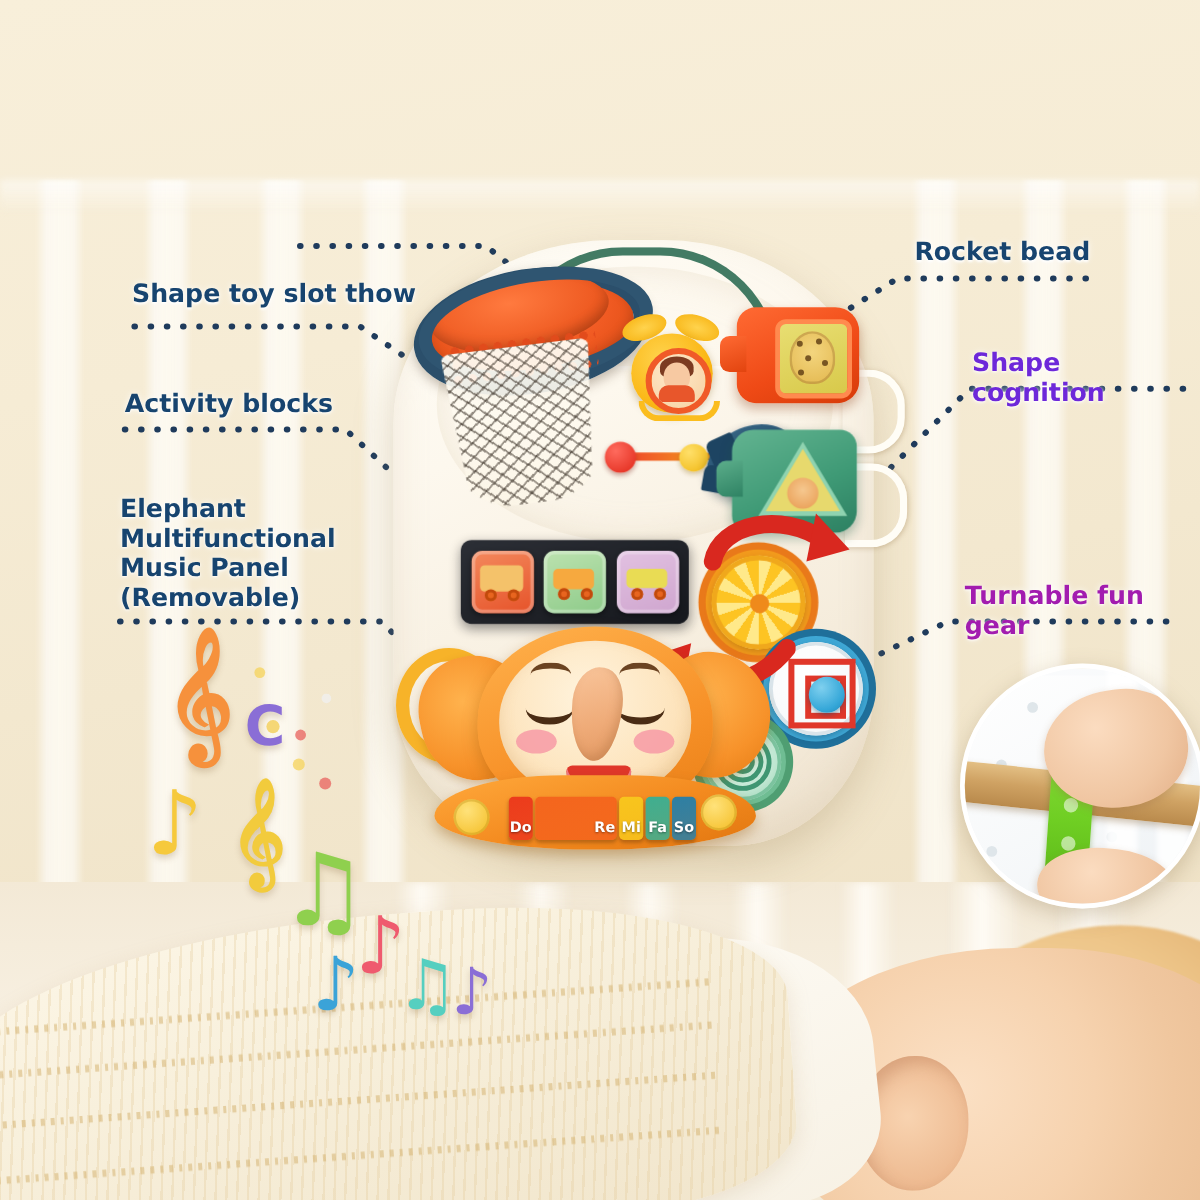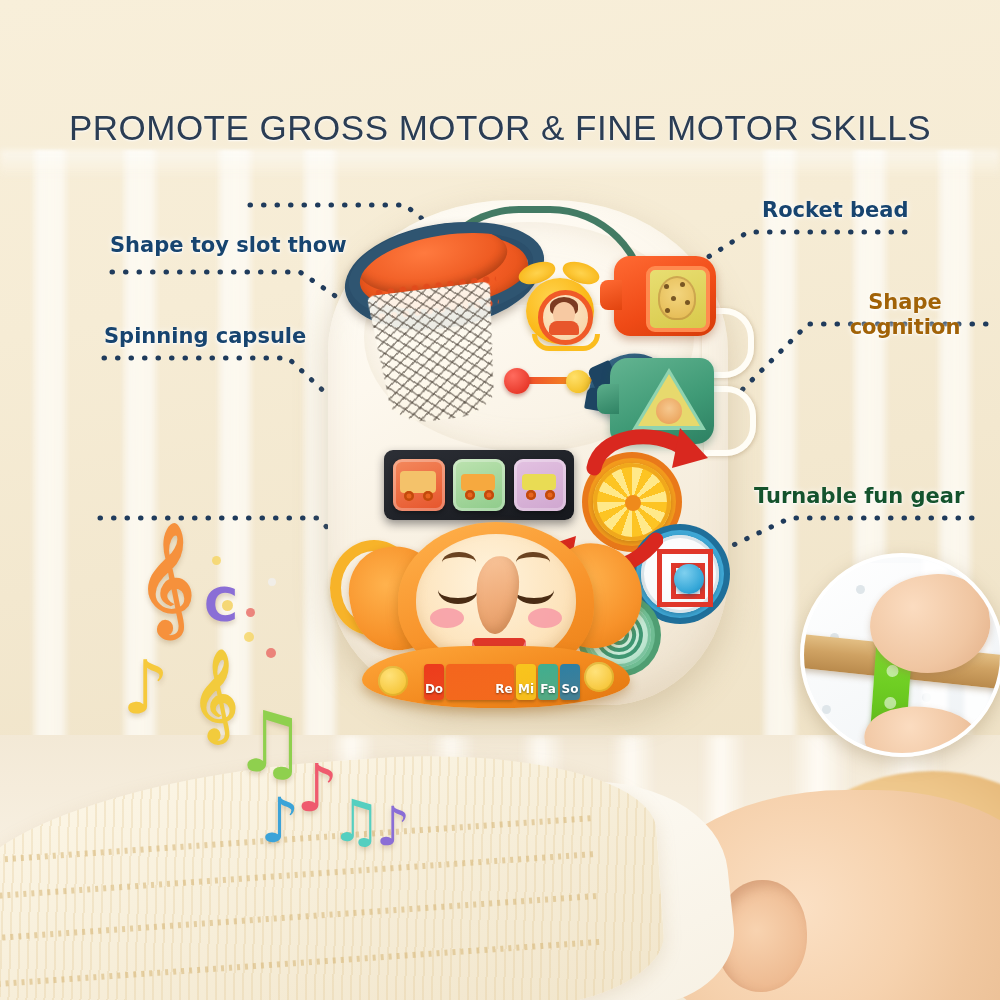--- a/index.html
+++ b/index.html
@@ -505,21 +505,20 @@
     <div class="baby-arm"></div>
 
     <div class="blanket">
       <div class="blanket-line" style="top:72px"></div>
       <div class="blanket-line" style="top:108px"></div>
       <div class="blanket-line" style="top:150px"></div>
       <div class="blanket-line" style="top:196px"></div>
     </div>
   </div>
 
-  <div class="subtitle" style="color: rgb(43, 61, 84);">PROMOTE GROSS MOTOR &amp; FINE MOTOR SKILLS</div>
 
   <svg id="leaders">
     <g stroke="#1f3b5c" stroke-width="5" stroke-linecap="round" fill="none" stroke-dasharray="0.5 13">
 
       <path d="M250,205 L405,205 L455,245"></path>
 
       <path d="M112,272 L300,272 L415,350"></path>
 
       <path d="M104,358 L288,358 L400,462"></path>
 
@@ -527,25 +526,29 @@
 
       <path d="M905,232 L748,232 L600,325"></path>
 
       <path d="M986,324 L808,324 L742,390"></path>
 
       <path d="M972,518 L790,518 L702,560"></path>
     </g>
   </svg>
 
   <div class="lbl" style="left: 110px; top: 233px; color: rgb(23, 68, 111);">Shape toy slot thow</div>
-  <div class="lbl" style="left: 104px; top: 324px; color: rgb(23, 68, 111);">Spinning capsule</div>
+  <div class="lbl" style="left: 104px; top: 324px; color: rgb(23, 68, 111);">Activity blocks</div>
+  <div class="lbl" style="left: 100px; top: 412px; color: rgb(23, 68, 111);">Elephant
+Multifunctional
+Music Panel
+(Removable)</div>
 
   <div class="lbl right" style="left: 762px; top: 198px; color: rgb(23, 68, 111); text-align: center;">Rocket bead</div>
-  <div class="lbl right" style="left: 810px; top: 290px; color: #a16207; text-align: center;">Shape cognition</div>
-  <div class="lbl right" style="left: 754px; top: 484px; color: #14532d;">Turnable fun gear</div>
+  <div class="lbl right" style="left: 810px; top: 290px; color: #6d28d9;">Shape cognition</div>
+  <div class="lbl right" style="left: 804px; top: 484px; color: #a21caf;">Turnable fun gear</div>
 
   <div class="board">
     <div class="board-inner-shade"></div>
     <div class="handle" style="border-top-color: rgb(47, 110, 85); border-right-color: rgb(47, 110, 85); border-bottom: none; border-left-color: rgb(47, 110, 85);"></div>
     <div class="hook" style="left:374px;top:108px"></div>
     <div class="hook" style="left:376px;top:186px"></div>
 
     <div>
       <div class="hoop-ring"></div>
       <div class="capsule-top" style="left:30px;top:30px"></div>

